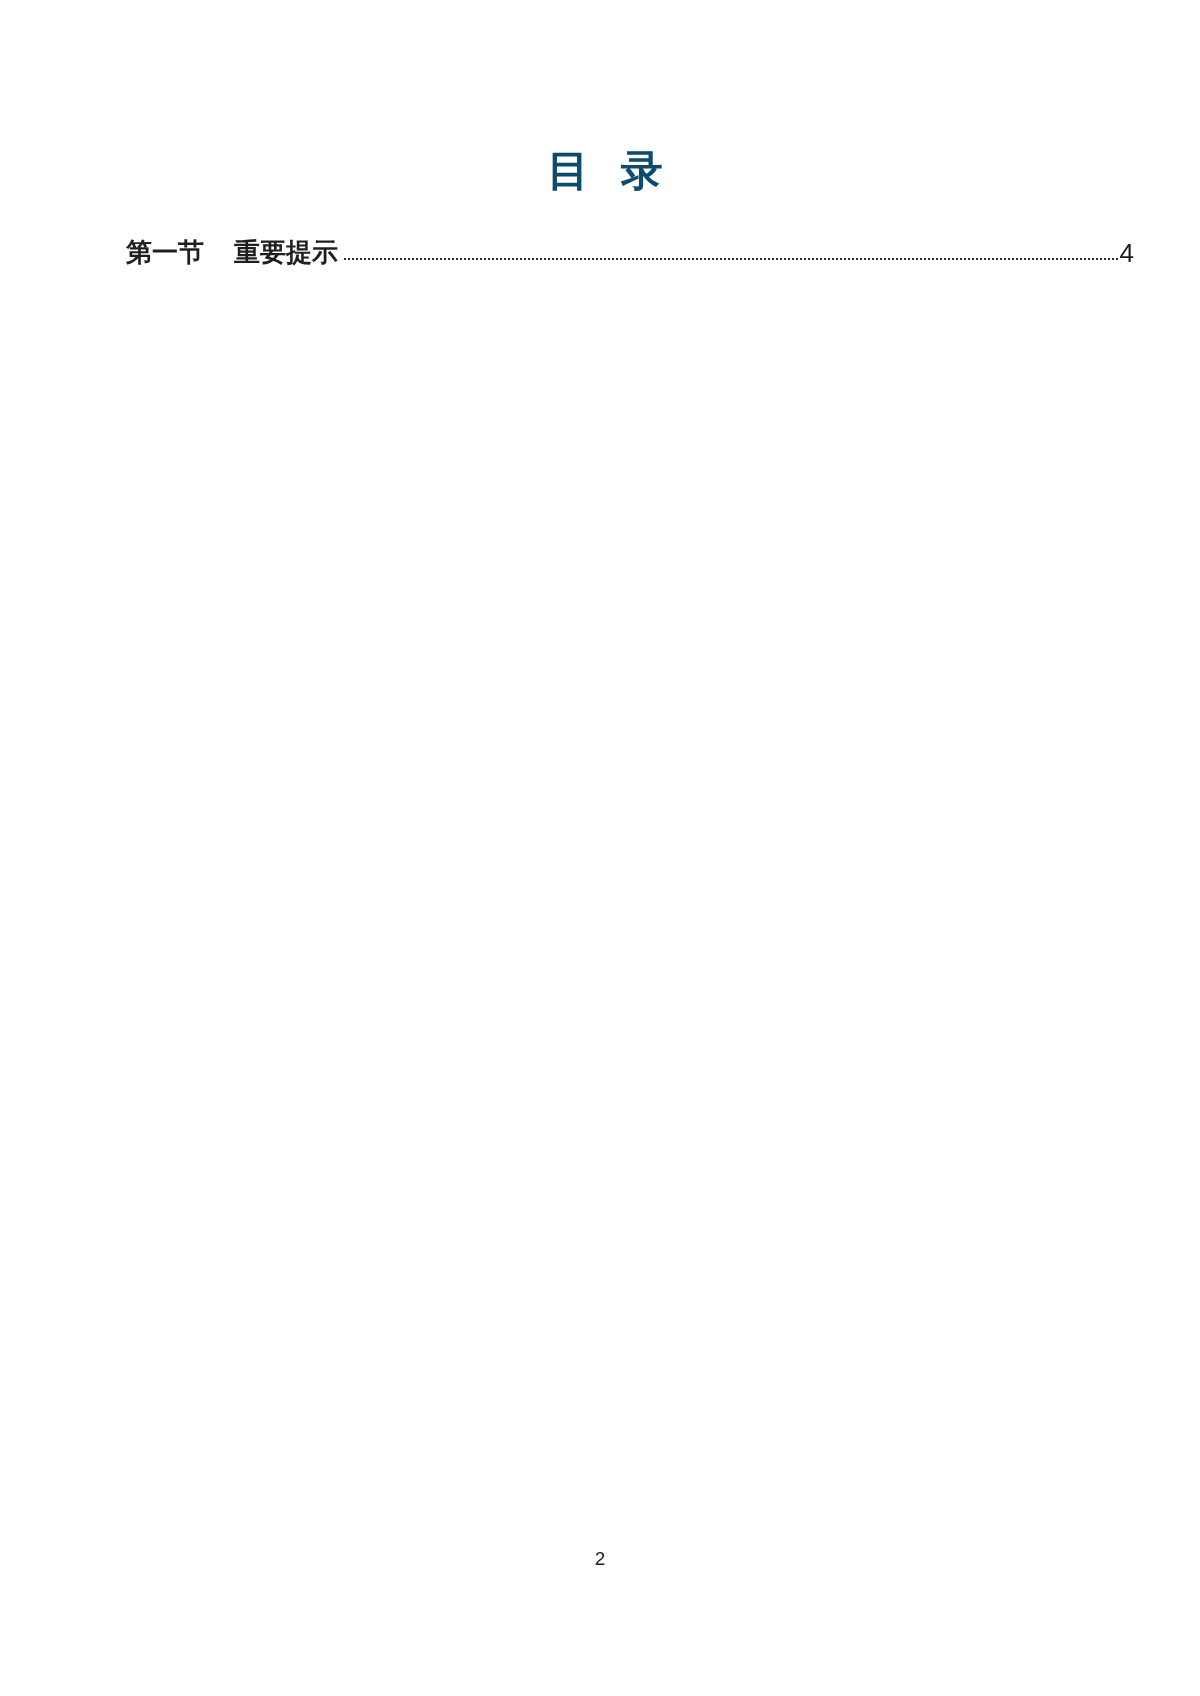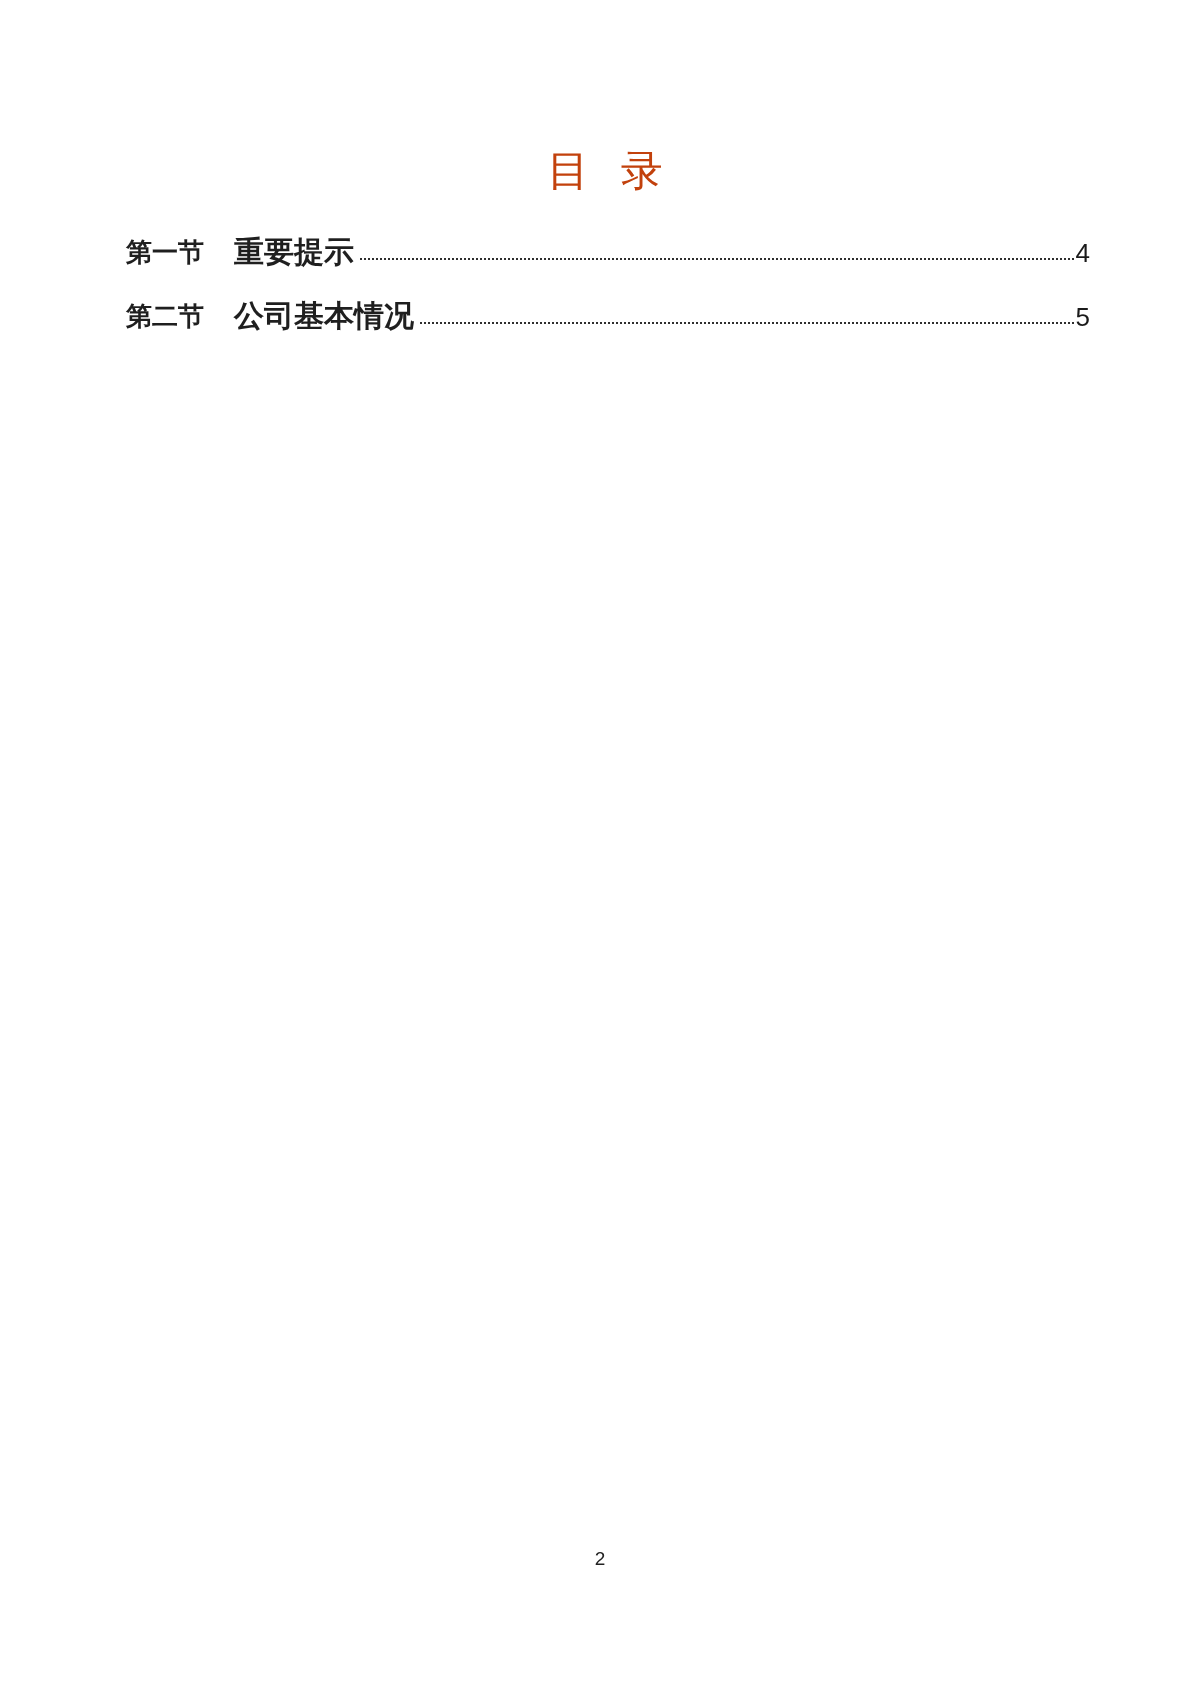--- a/index.html
+++ b/index.html
@@ -14,44 +14,44 @@
     background: #ffffff;
     font-family: "Liberation Sans", sans-serif;
     color: #1f1f1f;
     overflow: hidden;
   }
   .doc-title {
     padding-top: 146px;
     text-align: center;
     font-size: 42px;
     line-height: 1.2;
-    font-weight: 400;
+    font-weight: 700;
     letter-spacing: 10px;
-    color: #c2410c;
+    color: #0c4a6e;
     padding-left: 20px;
   }
   .toc {
-    margin: 24px 110px 0 126px; 
+    margin: 24px 66px 0 126px; 
   }
   .toc-row {
     height: 64px;
     display: flex;
     align-items: center;
     cursor: pointer;
   }
   .toc-section {
     width: 108px;
     flex: 0 0 auto;
     font-size: 26px;
     font-weight: 700;
     white-space: nowrap;
   }
   .toc-title {
     flex: 0 0 auto;
-    font-size: 30px;
+    font-size: 26px;
     font-weight: 700;
     white-space: nowrap;
   }
   .toc-dots {
     flex: 1 1 auto;
     height: 0;
     border-bottom: 2.4px dotted #2e2e2e;
     align-self: center;
     margin: 14px 2px 0 6px; 
   }
@@ -82,26 +82,20 @@
 
   <div class="toc">
 
     <div class="toc-row">
       <span class="toc-section">第一节</span>
       <span class="toc-title">重要提示</span>
       <span class="toc-dots"></span>
       <span class="toc-page">4</span>
     </div>
 
-    <div class="toc-row">
-      <span class="toc-section">第二节</span>
-      <span class="toc-title">公司基本情况</span>
-      <span class="toc-dots"></span>
-      <span class="toc-page">5</span>
-    </div>
 
 
 
   </div>
 
   <div class="footer-pageno">2</div>
 
 </div>
 
 </body></html>

